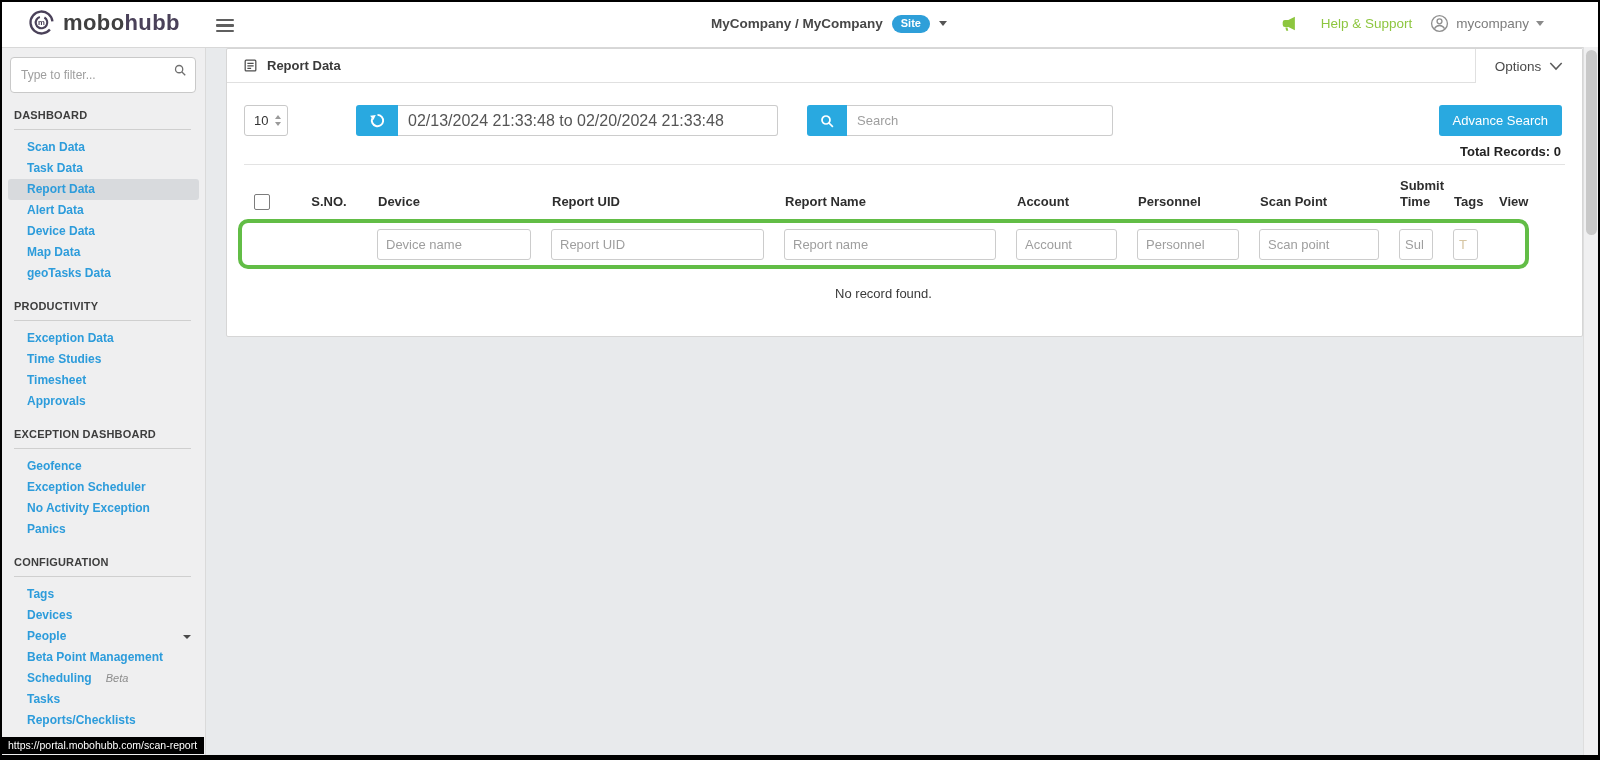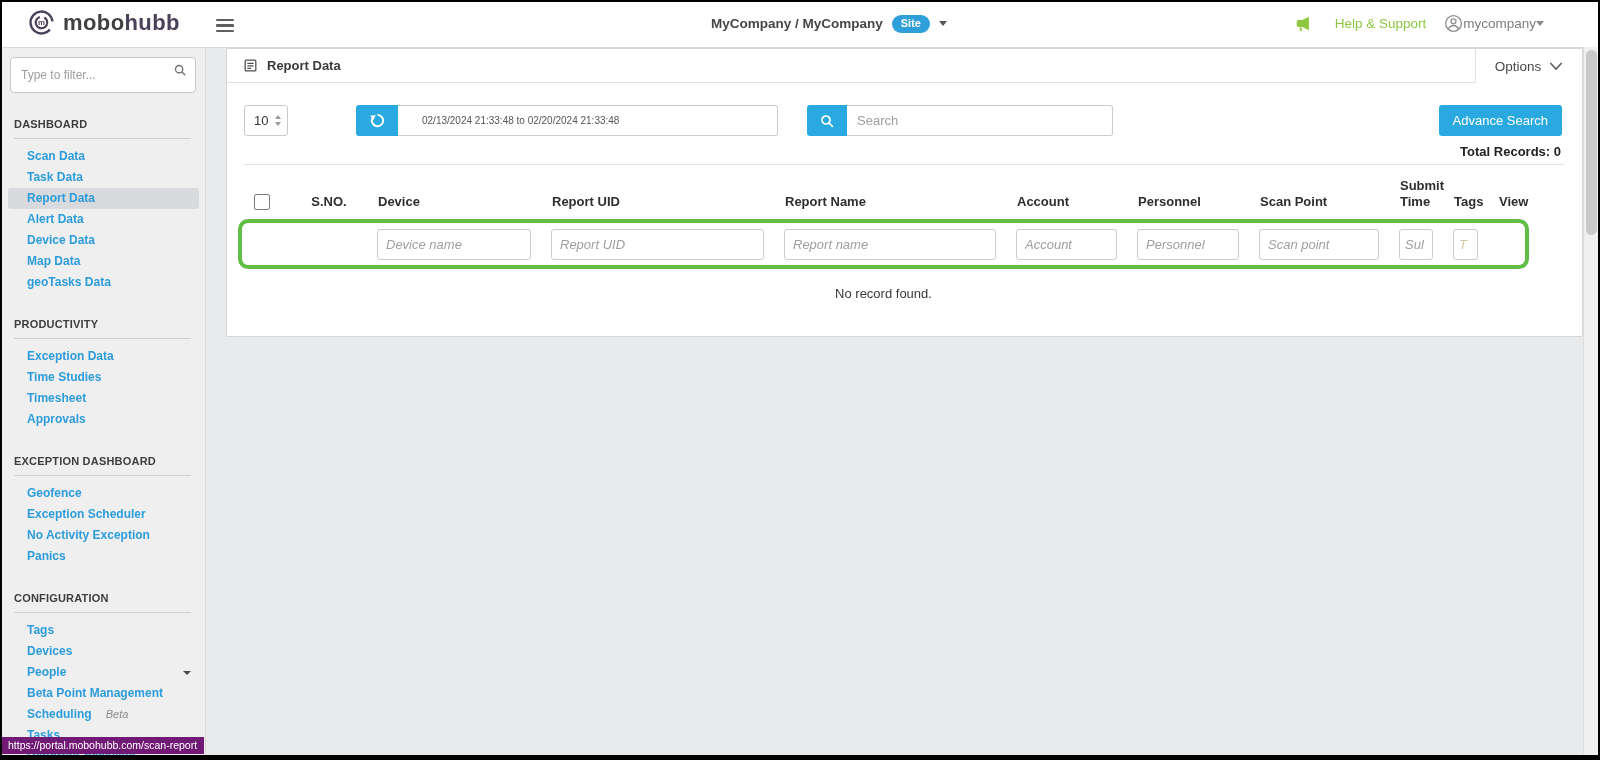--- a/index.html
+++ b/index.html
@@ -19,76 +19,76 @@
   .hamburger { position:absolute; left:216px; top:16px; width:18px; cursor:pointer; }
   .hamburger span { display:block; height:2.4px; background:#5f5f5f; margin:3px 0; border-radius:1px; }
 
   .crumb { position:absolute; left:683px; top:0; height:47px; display:flex; align-items:center; gap:9px; cursor:pointer; }
   .crumb-text { font-size:13.5px; font-weight:bold; color:#474747;padding-left:28px; }
   .badge-site { background:#2e9fd9; color:#fff; font-size:11px; font-weight:bold; padding:3px 9px 4px; border-radius:10px; line-height:1; }
   .caret-down { width:0; height:0; border-left:4.5px solid transparent; border-right:4.5px solid transparent; border-top:5px solid #555; }
 
   .hdr-right { position:absolute; right:40px; top:0; height:47px; display:flex; align-items:center; gap:18px; }
   .help-link { display:flex; align-items:center; gap:24px; color:#8dc63f; font-size:13.5px; font-weight:500; cursor:pointer; }
-  .user-menu { display:flex; align-items:center; color:#7d7d7d; font-size:13.5px; cursor:pointer; }
+  .user-menu { display:flex; align-items:center; gap:7px; color:#7d7d7d; font-size:13.5px; cursor:pointer; }
   .user-menu .caret-down { border-top-color:#8a8a8a; }
 
   
   .sidebar { position:absolute; left:0; top:47px; width:205px; bottom:0; background:#efeff0; border-right:1px solid #dadada; z-index:4; }
   .side-filter { position:relative; margin:10px 9px 0 10px; }
   .side-filter input { width:100%; box-sizing:border-box; height:36px; border:1px solid #c9c9c9; border-radius:4px; padding:0 30px 0 10px; font-size:12px; color:#444; background:#fff; outline:none; }
   input::placeholder { color:#9e9e9e; opacity:1; }
   .side-filter .mag { position:absolute; right:9px; top:6px; }
 
-  .side-section { margin-top:25px; }
+  .side-section { margin-top:16px; }
   .side-title { padding:0 14px; font-size:11px; font-weight:bold; color:#3d3d3d; letter-spacing:.2px; }
   .side-divider { margin:8px 14px 7px 14px; border-top:1px solid #cfcfcf; height:0; }
   .side-item { display:flex; align-items:center; padding:4px 14px 4px 27px; font-size:12px; font-weight:bold; color:#2d9cdb; line-height:13px; cursor:pointer; text-decoration:none; }
   .side-item.active { background:#d8dadd; margin:0 6px 0 8px; padding-left:19px; border-radius:3px; }
   .item-caret { margin-left:auto; width:0; height:0; border-left:4px solid transparent; border-right:4px solid transparent; border-top:4.5px solid #4a4a4a; }
   .beta { font-style:italic; font-weight:normal; color:#8c8c8c; font-size:11px; margin-left:14px; }
 
-  .status-tip { position:absolute; left:2px; bottom:6px; background:#701a75; color:#fff; font-size:10.5px; line-height:13px; padding:2px 7px 2px 6px; white-space:nowrap; z-index:95; }
+  .status-tip { position:absolute; left:2px; bottom:6px; background:#000000; color:#fff; font-size:10.5px; line-height:13px; padding:2px 7px 2px 6px; white-space:nowrap; z-index:95; }
 
   
   .main { position:absolute; left:205px; top:47px; right:16px; bottom:0; background:#e8eaec; }
   .card { position:absolute; left:21px; top:1px; width:1355px; height:287px; background:#fff; border:1px solid #d6d6d6; border-radius:2px; box-sizing:content-box; }
   .card-head { height:33px; border-bottom:1px solid #e0e0e0; display:flex; align-items:center; padding-left:16px; position:relative; }
   .card-title { font-size:13px; font-weight:bold; color:#3a3a3a; margin-left:9px; }
   .options-btn { position:absolute; right:0; top:0; height:34px; width:106px; border-left:1px solid #e0e0e0; display:flex; align-items:center; justify-content:center; gap:8px; font-size:13.5px; color:#4a4a4a; cursor:pointer; background:#fff; }
 
   .toolbar { display:flex; align-items:center; padding:22px 20px 0 17px; }
   .pagesize { width:44px; height:31px; box-sizing:border-box; border:1px solid #c9c9c9; border-radius:3px; display:flex; align-items:center; padding:0 6px 0 9px; font-size:13px; color:#333; background:#fff; cursor:pointer; }
   .stepper { margin-left:auto; display:flex; flex-direction:column; gap:3px; }
   .stepper i { display:block; width:0; height:0; border-left:3.5px solid transparent; border-right:3.5px solid transparent; }
   .stepper .up { border-bottom:4px solid #9a9a9a; }
   .stepper .dn { border-top:4px solid #9a9a9a; }
 
   .refresh-btn { margin-left:68px; width:42px; height:31px; background:#29a9e0; border:none; border-radius:3px 0 0 3px; display:flex; align-items:center; justify-content:center; cursor:pointer; padding:0; }
-  .date-input { width:380px; height:31px; box-sizing:border-box; border:1px solid #ccc; border-left:none; border-radius:0 3px 3px 0; padding:0 24px; font-size:10px; color:#555; outline:none; }
+  .date-input { width:380px; height:31px; box-sizing:border-box; border:1px solid #ccc; border-left:none; border-radius:0 3px 3px 0; padding:0 10px; font-size:16px; color:#555; outline:none; }
 
   .search-group { display:flex; margin-left:29px; }
   .search-btn { width:40px; height:31px; background:#29a9e0; border:none; border-radius:3px 0 0 3px; display:flex; align-items:center; justify-content:center; cursor:pointer; padding:0; }
   .search-input { width:266px; height:31px; box-sizing:border-box; border:1px solid #ccc; border-left:none; border-radius:0 3px 3px 0; padding:0 10px; font-size:13px; color:#333; outline:none; }
 
   .advance-btn { margin-left:auto; height:31px; padding:0 14px; background:#29a9e0; color:#fff; border:none; border-radius:3px; font-size:13px; cursor:pointer; }
 
   .total-row { text-align:right; padding:8px 21px 5px; font-size:13px; font-weight:bold; color:#222; line-height:15px; }
   .sep { border-top:1px solid #e3e3e3; margin:0 17px; }
 
   .tablewrap { margin-left:11px; width:1291px; }
   .cols { display:grid; grid-template-columns:40px 94px 174px 233px 232px 121px 122px 140px 54px 45px 36px; }
   .thead { align-items:end; padding:13px 4px 9px; box-sizing:border-box; width:1291px; }
   .th { font-size:13px; font-weight:bold; color:#2e2e2e; line-height:16px; padding-left:2px; }
   .th.c-center { text-align:center; padding-left:0; }
   .checkbox { display:inline-block; width:14px; height:14px; border:1.5px solid #7c7c7c; border-radius:2px; background:#fff; cursor:pointer; vertical-align:middle; }
 
   .filter-row { border:4px solid #62bd46; border-radius:10px; align-items:center; height:50px; box-sizing:border-box; width:1291px; background:#fff; }
   .fc { padding-left:1px; }
-  .fc input { width:calc(100% - 19px); height:31px; box-sizing:border-box; border:1px solid #ccc; border-radius:3px; padding:0 8px; font-size:13px; color:#14532d; outline:none;font-style:italic; }
+  .fc input { width:calc(100% - 19px); height:31px; box-sizing:border-box; border:1px solid #ccc; border-radius:3px; padding:0 8px; font-size:13px; color:#14532d; outline:none; }
   .fc input.narrow { padding:0 5px; }
   .fc input.tags-f::placeholder { color:#d6c5a2; }
 
   .empty-msg { text-align:center; font-size:13px; color:#3a3a3a; padding-top:17px; width:1291px; margin-left:11px; }
 
   
   .vscroll { position:absolute; right:2px; top:47px; bottom:5px; width:14px; background:#f0f0f1; border-left:1px solid #dedede; z-index:6; }
   .vthumb { position:absolute; left:1.5px; right:1.5px; top:3px; height:185px; background:#c9c9c9; border-radius:6px; }
 
   svg { display:block; }

